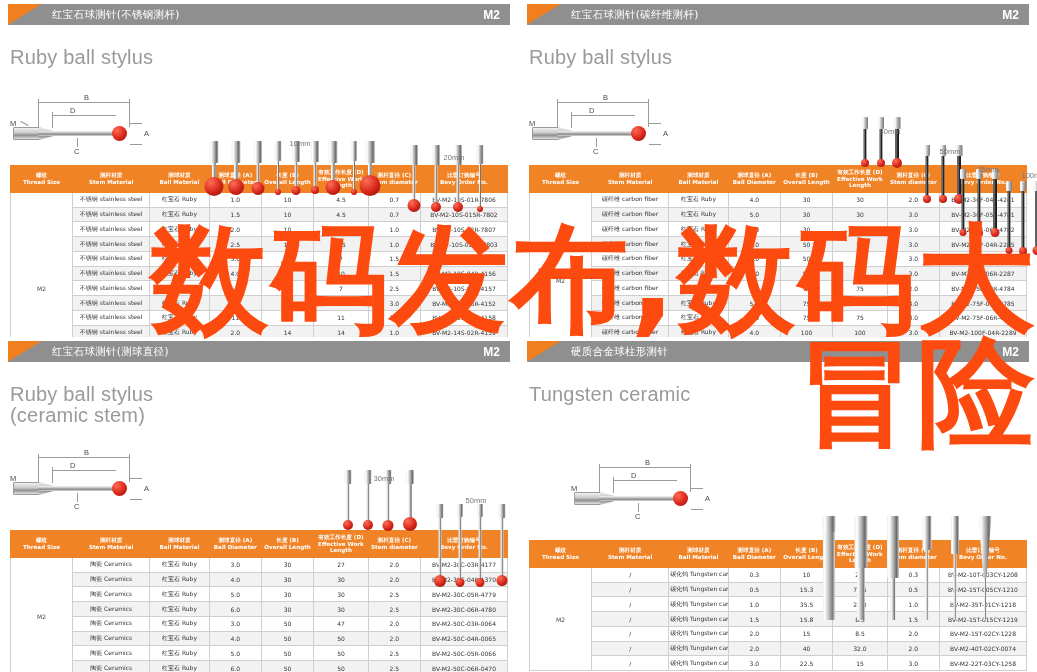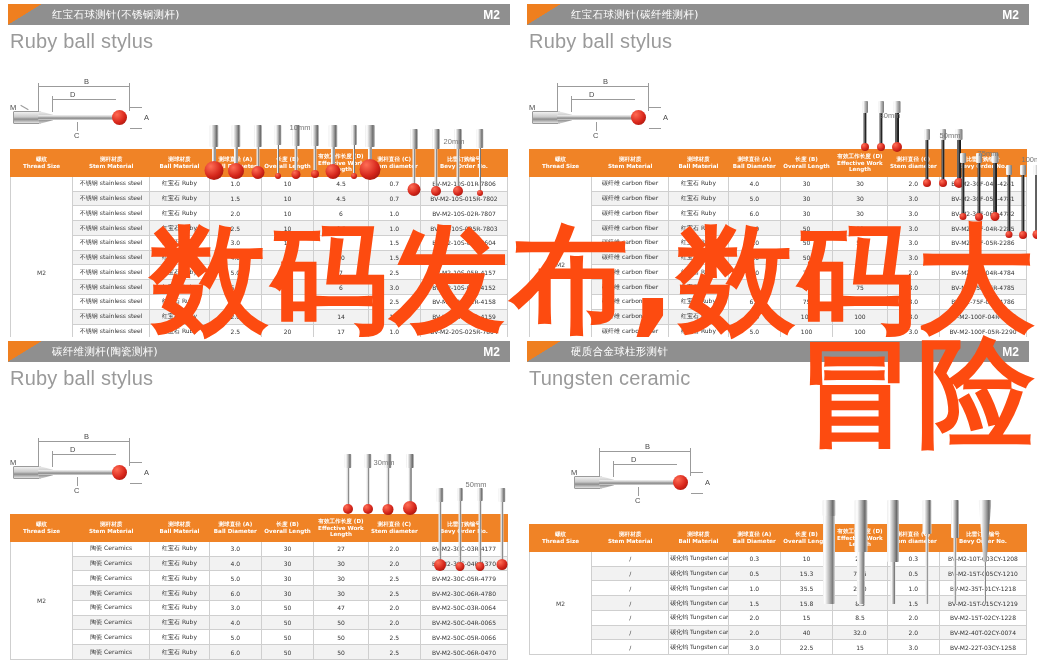--- a/index.html
+++ b/index.html
@@ -7,21 +7,21 @@
     font-family:"Liberation Sans","DejaVu Sans",sans-serif; }
   .sheet { position:relative; width:1037px; height:672px; background:#fff; }
 
   .panel { position:absolute; background:#fff; }
   .p-tl { left:0;    top:0;   width:518px; height:336px; }
   .p-tr { left:519px;top:0;   width:518px; height:336px; }
   .p-bl { left:0;    top:337px;width:518px;height:335px; }
   .p-br { left:519px;top:337px;width:518px;height:335px; }
 
   
-  .hdr { position:relative; height:21px; background:#8f8f8f; margin:4px 8px 0 8px;
+  .hdr { position:relative; height:21px; background:#8f8f8f; margin:4px 8px 16px 8px;
          display:flex; align-items:center; }
   .hdr .tri { position:absolute; left:0; top:0; width:34px; height:21px;
          background:linear-gradient(to bottom right,#ef7f1f 0%,#ef7f1f 49%,#8f8f8f 50%,#8f8f8f 100%); }
   .hdr .htitle { margin-left:44px; color:#fff; font-size:10.5px; letter-spacing:.3px;
          font-family:"DejaVu Sans","Liberation Sans",sans-serif; white-space:nowrap; }
   .hdr .hsize { position:absolute; right:10px; color:#fff; font-size:12px; font-weight:bold; }
 
   
   .body { position:relative; height:120px; padding:6px 0 0 10px; }
   .ptitle { color:#9a9a9a; font-size:20px; line-height:21px; letter-spacing:.2px;
@@ -552,26 +552,27 @@
             <td class="c6">3.0</td>
             <td class="c7">BV-M2-100F-06R-2291</td>
           </tr>
         </tbody>
     </table>
   </div>
 
   <div class="panel p-bl">
     <div class="hdr">
       <span class="tri"></span>
-      <span class="htitle">碳纤维测杆(陶瓷测杆)</span>
+      <span class="htitle">红宝石球测针(测球直径)</span>
       <span class="hsize">M2</span>
     </div>
     <div class="body" style="height:148px">
       <div class="ptitle">
         <span>Ruby ball stylus</span>
+        <span>(ceramic stem)</span>
       </div>
       <div class="diagram" style="top:70px">
         <span class="dg-lab" style="left:76px;top:0">B</span>
         <span class="dg-line" style="left:30px;top:9px;width:92px;height:1px"></span>
         <span class="dg-line" style="left:30px;top:6px;width:1px;height:30px"></span>
         <span class="dg-line" style="left:121px;top:6px;width:1px;height:28px"></span>
         <span class="dg-lab" style="left:62px;top:13px">D</span>
         <span class="dg-line" style="left:44px;top:22px;width:64px;height:1px"></span>
         <span class="dg-line" style="left:44px;top:19px;width:1px;height:16px"></span>
         <span class="dg-lab" style="left:2px;top:26px">M</span>

